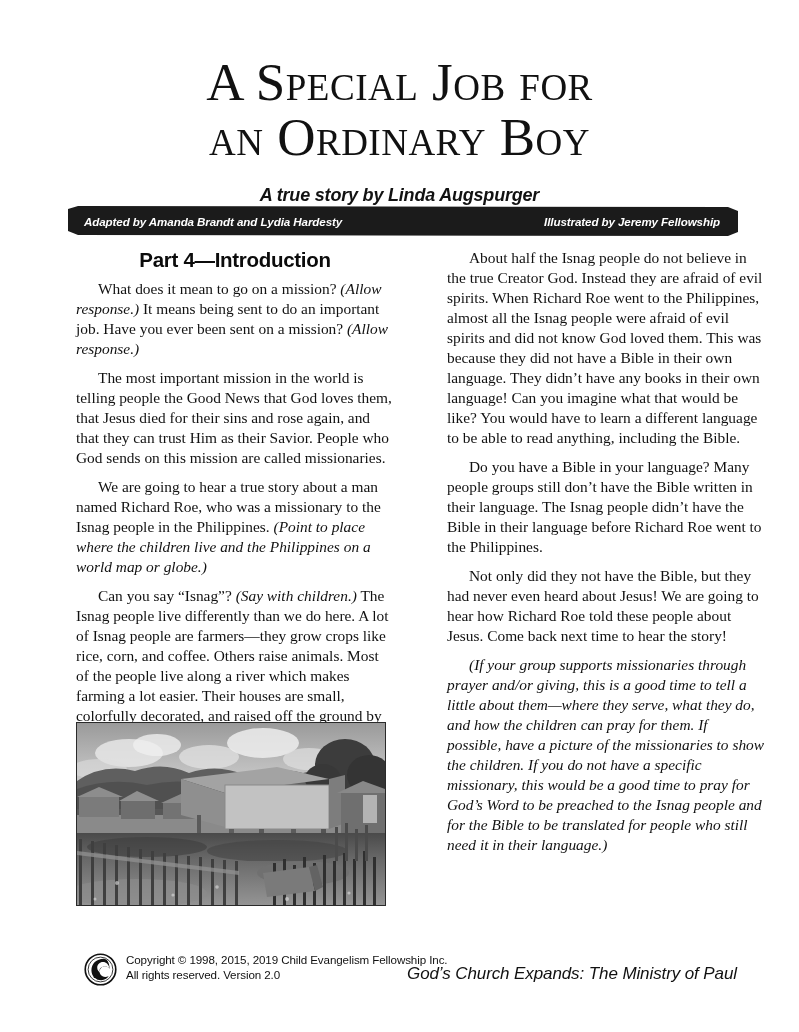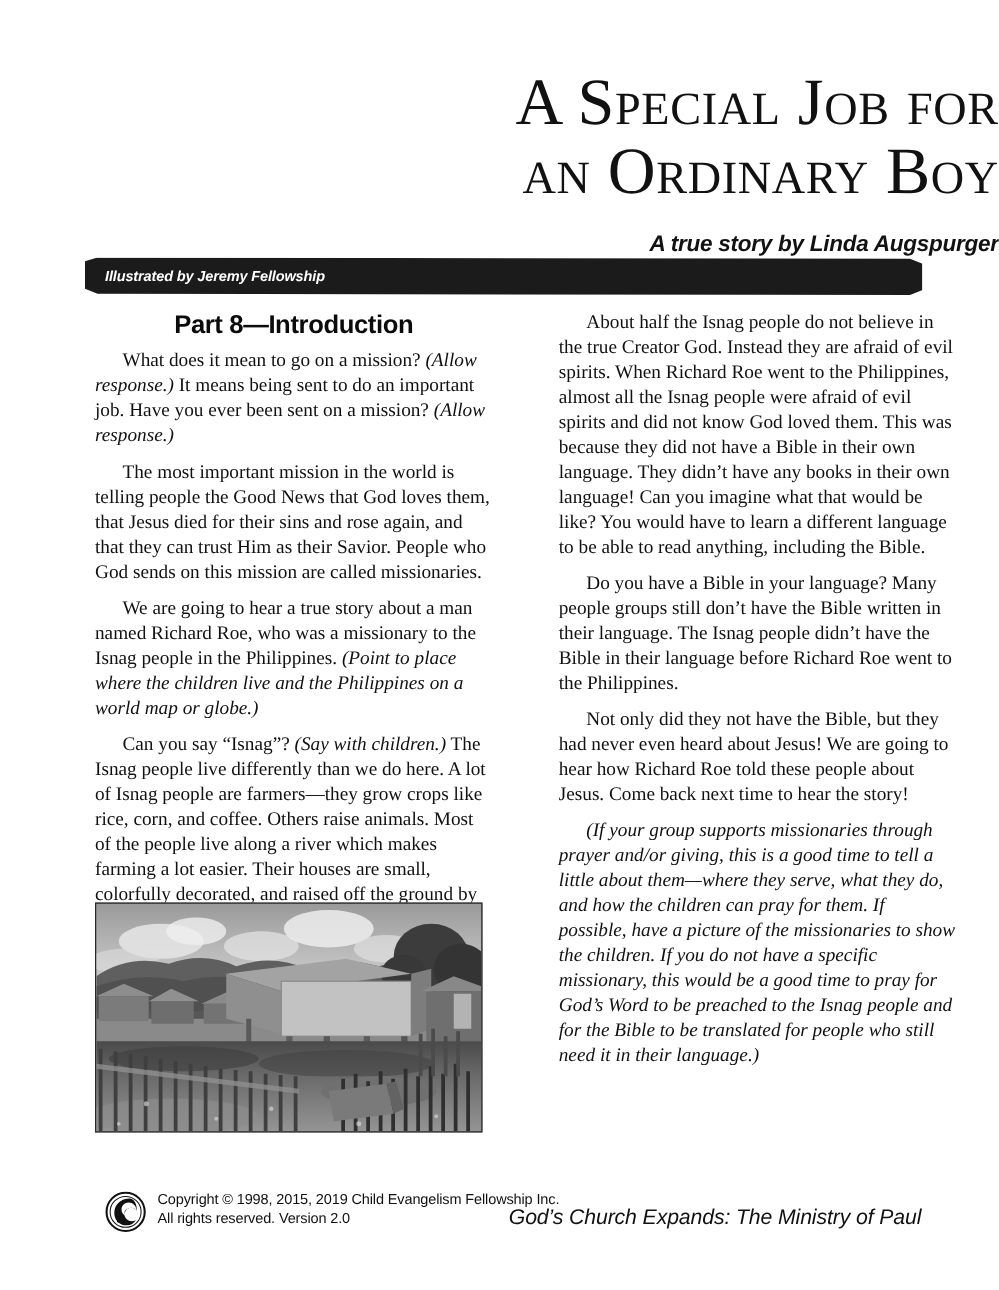--- a/index.html
+++ b/index.html
@@ -20,21 +20,21 @@
     position: absolute;
     inset: 0;
   }
 
   
   .title-block {
     position: absolute;
     left: 0;
     top: 54px;
     width: 799px;
-    text-align: right;
+    text-align: center;
   }
   .title-line {
     font-family: "Liberation Serif", serif;
     font-variant: small-caps;
     font-weight: 400;
     font-size: 53px;
     line-height: 1.09;
     letter-spacing: 0.5px;
     color: #111111;
     white-space: nowrap;
@@ -187,26 +187,27 @@
 <div class="page">
 
   <div class="title-block">
     <div class="title-line line1">A Special Job for</div>
     <div class="title-line line2">an Ordinary Boy</div>
     <div class="byline">A true story by Linda Augspurger</div>
   </div>
 
   <div class="ribbon">
     <div class="ribbon-inner">
+      <span class="ribbon-text">Adapted by Amanda Brandt and Lydia Hardesty</span>
       <span class="ribbon-text">Illustrated by Jeremy Fellowship</span>
     </div>
   </div>
 
   <div class="col col-left">
-    <h2 class="section-heading">Part 8—Introduction</h2>
+    <h2 class="section-heading">Part 4—Introduction</h2>
 
     <p class="body"><span>What does it mean to go on a mission? </span><span class="it">(Allow response.)</span><span> It means being sent to do an important job. Have you ever been sent on a mission? </span><span class="it">(Allow response.)</span></p>
 
     <p class="body">The most important mission in the world is telling people the Good News that God loves them, that Jesus died for their sins and rose again, and that they can trust Him as their Savior. People who God sends on this mission are called missionaries.</p>
 
     <p class="body"><span>We are going to hear a true story about a man named Richard Roe, who was a missionary to the Isnag people in the Philippines. </span><span class="it">(Point to place where the children live and the Philippines on a world map or globe.)</span></p>
 
     <p class="body"><span>Can you say “Isnag”? </span><span class="it">(Say with children.)</span><span> The Isnag people live differently than we do here. A lot of Isnag people are farmers—they grow crops like rice, corn, and coffee. Others raise animals. Most of the people live along a river which makes farming a lot easier. Their houses are small, colorfully decorated, and raised off the ground by four wooden posts. They live in houses on stilts!</span></p>
   </div>
 

